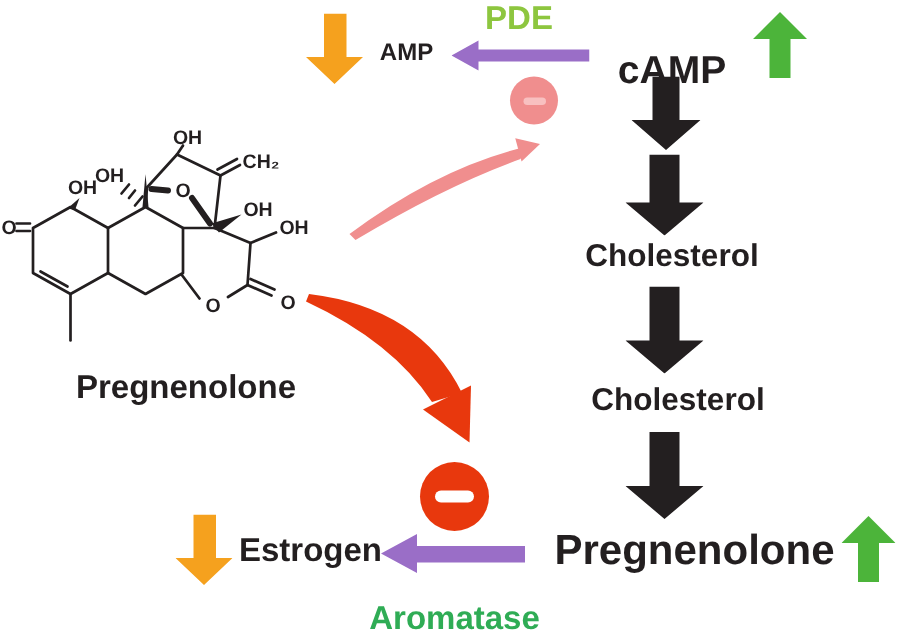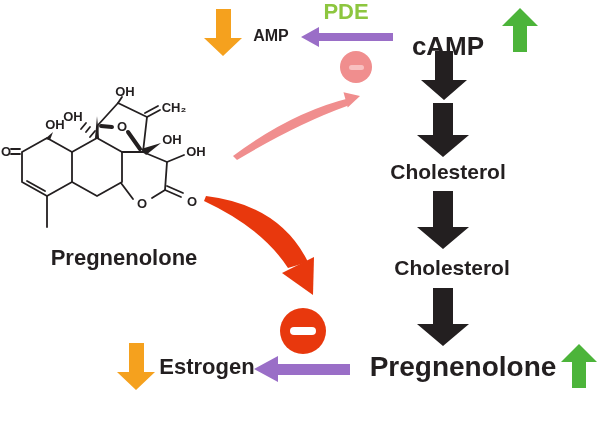--- a/index.html
+++ b/index.html
@@ -116,14 +116,15 @@
   <div class="circle red" style="left:280px;top:308px">
     <span class="minus-bar"></span>
   </div>
   <svg class="abs" style="left:254px;top:354px" width="96" height="30" viewBox="0 0 96 30">
     <polygon class="f-purple" points="0,15 24,2 24,10 96,10 96,21 24,21 24,28"></polygon>
   </svg>
   <div class="lbl s19" style="left:207px;top:367px">Estrogen</div>
   <svg class="abs" style="left:117px;top:343px" width="38" height="47" viewBox="0 0 38 47">
     <polygon class="f-orange" points="12,0 27,0 27,29 38,29 19,47 0,29 12,29"></polygon>
   </svg>
+  <div class="lbl s19 c-aromatase" style="left:303px;top:412px">Aromatase</div>
 
 </div>
 
 </body></html>

